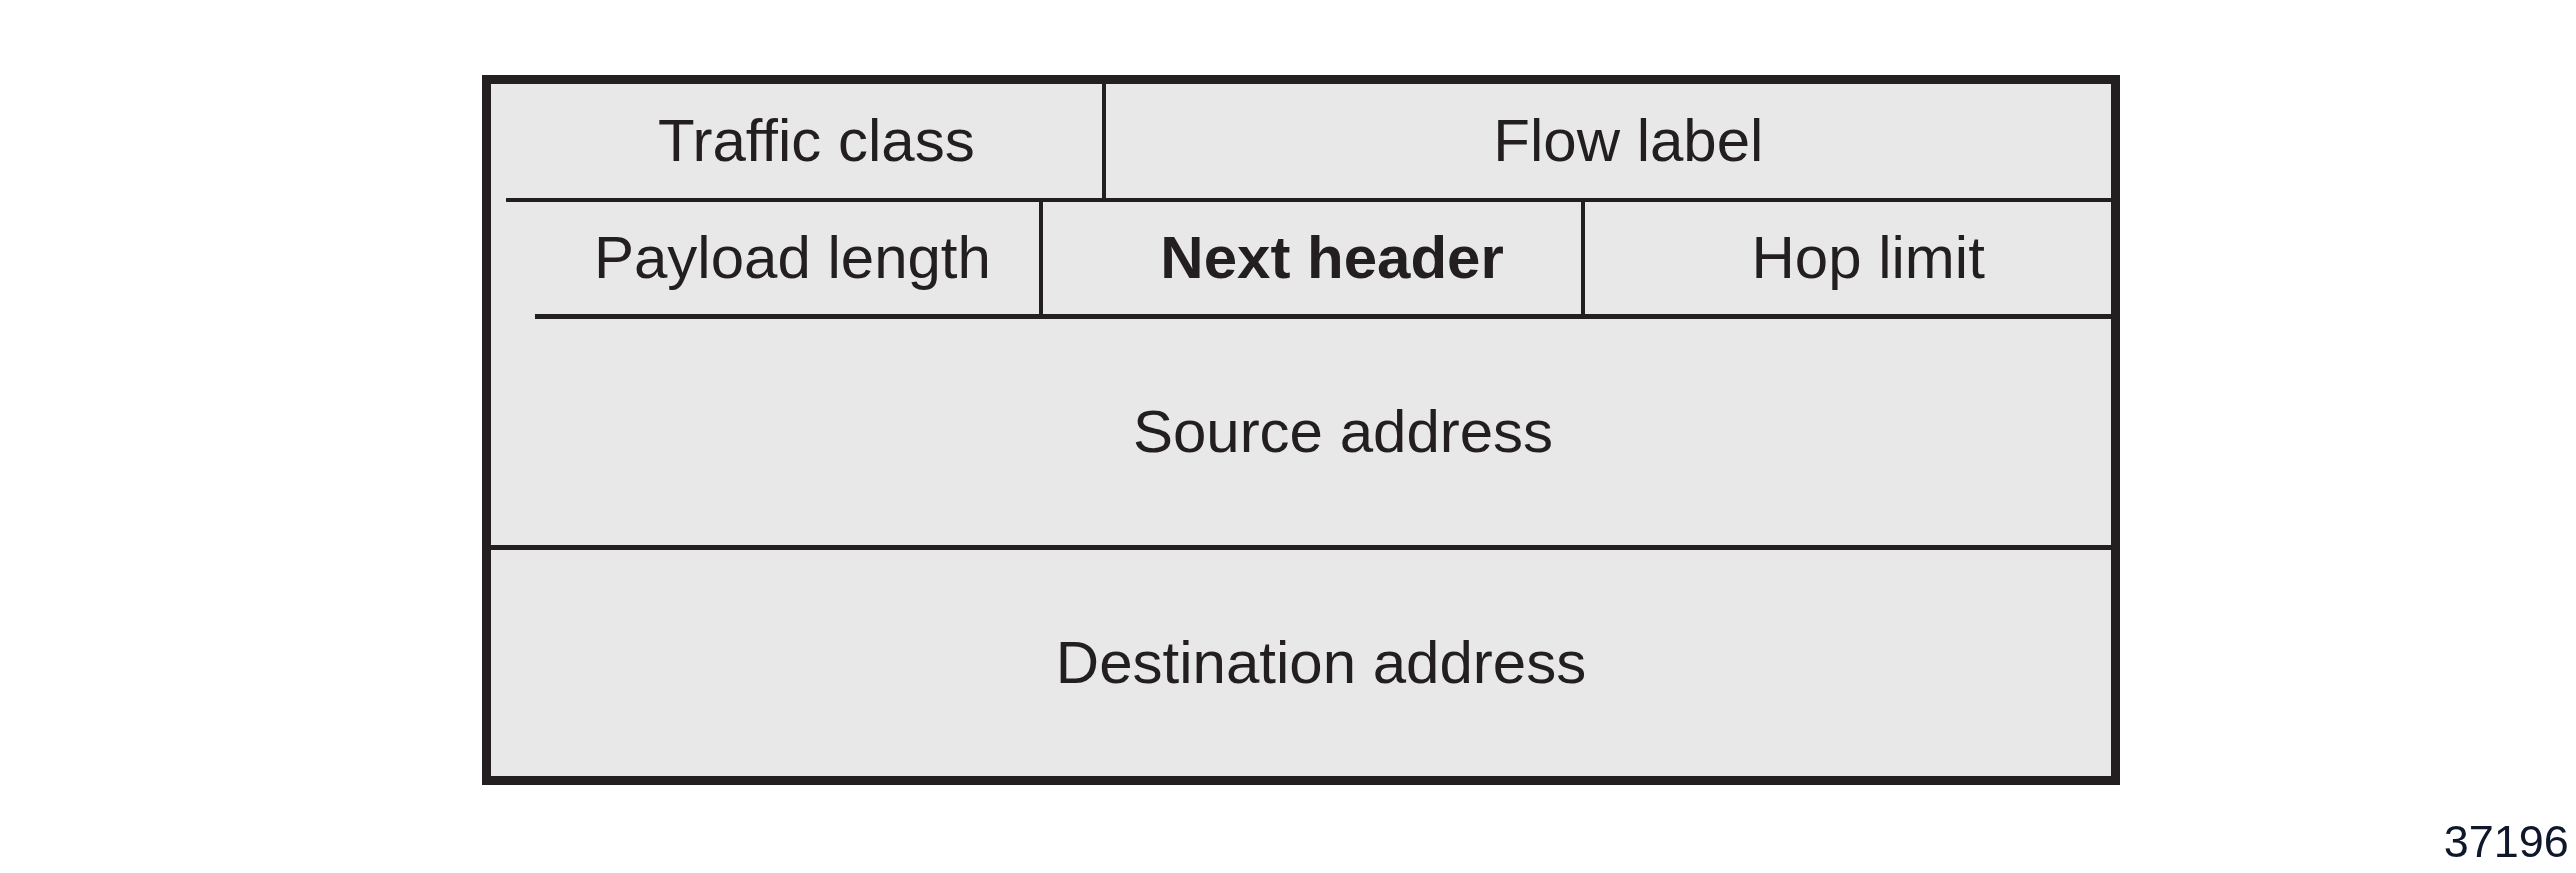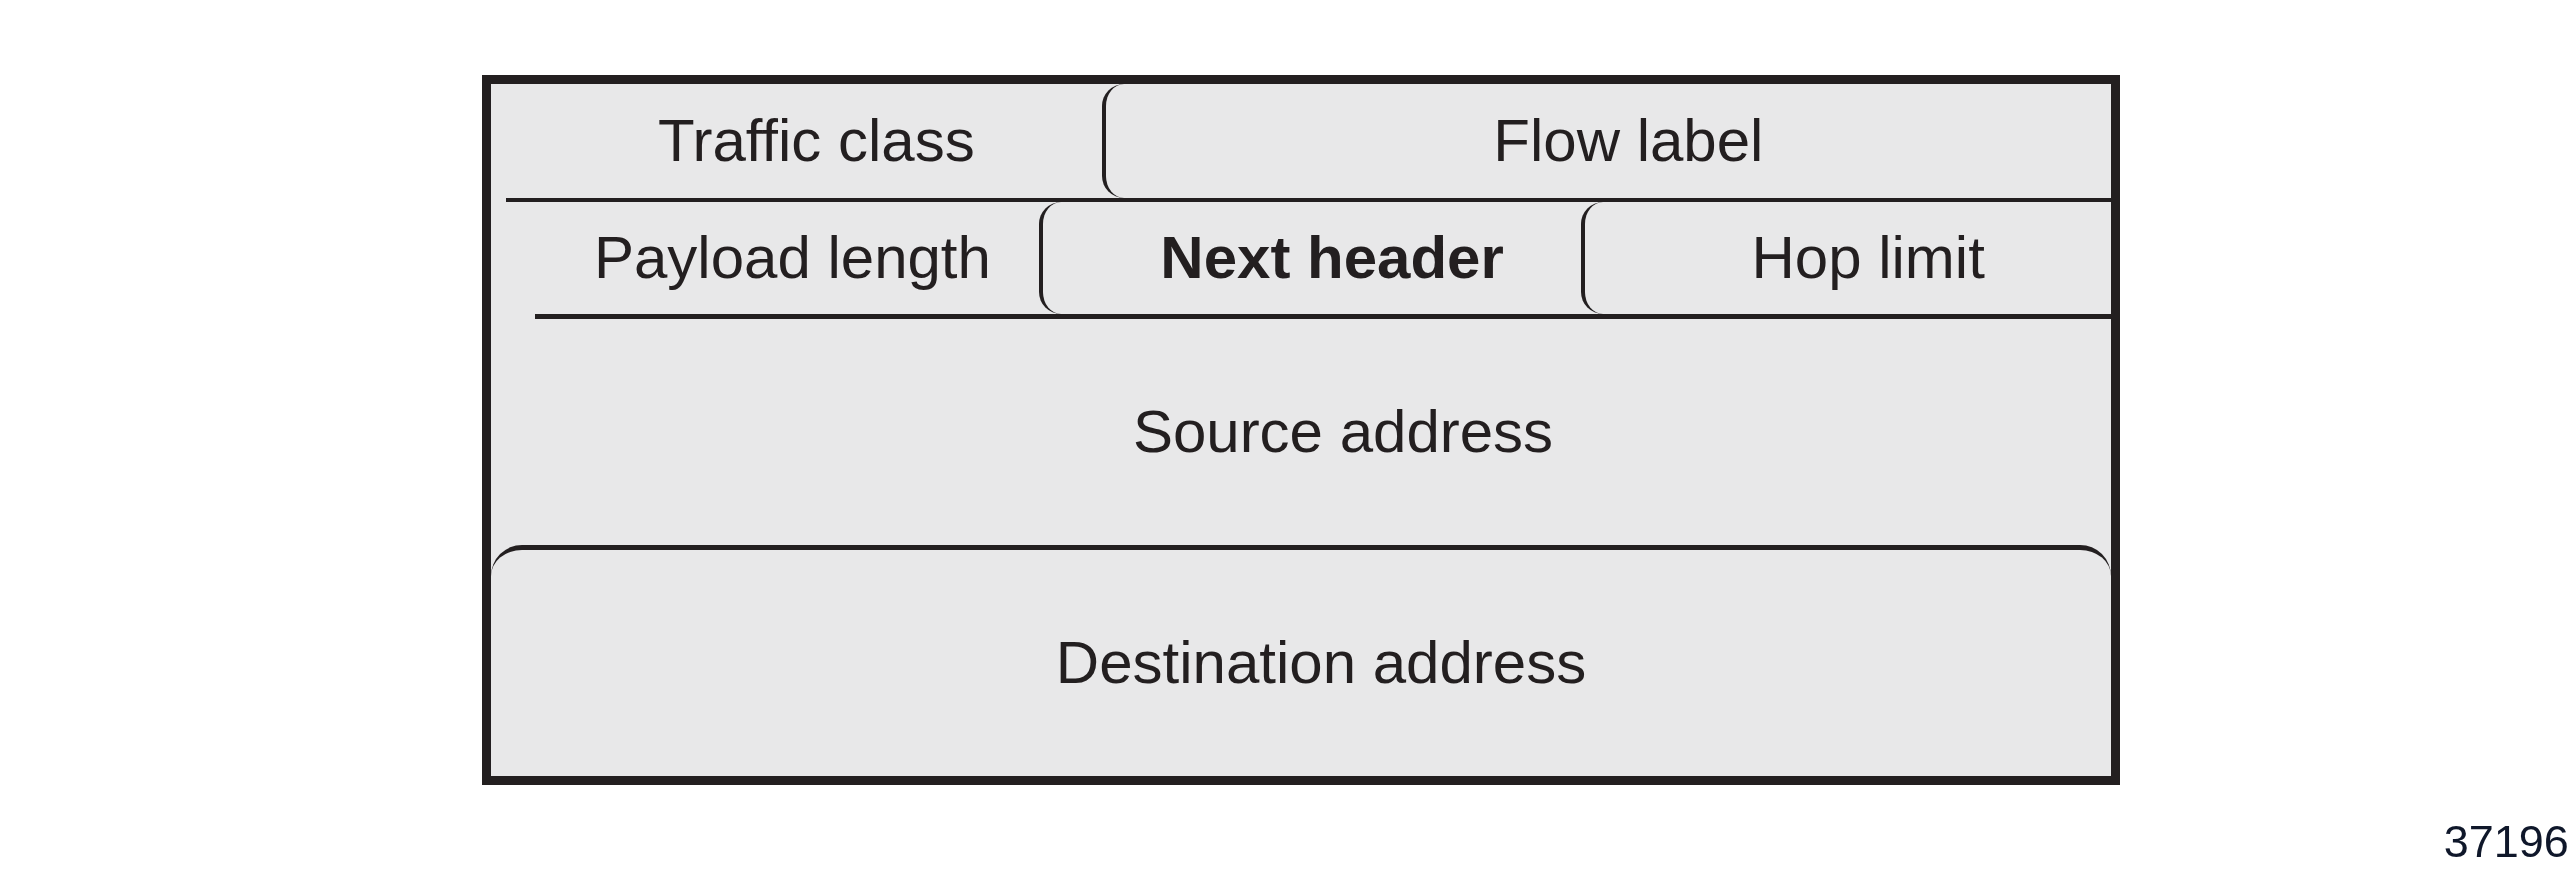--- a/index.html
+++ b/index.html
@@ -29,33 +29,33 @@
     flex-direction: column;
   }
   .row {
     display: flex;
     flex-direction: row;
     min-height: 0;
   }
   .row-1 { flex: 132 0 0; }
   .row-2 { flex: 130 0 0; border-top: 4.5px solid #231f20; margin-left: 15px; }
   .row-3 { flex: 261 0 0; border-top: 5.4px solid #231f20; margin-left: 44px; }
-  .row-4 { flex: 262 0 0; border-top: 5.4px solid #231f20; border-radius: 31px; }
+  .row-4 { flex: 262 0 0; border-top: 5.4px solid #231f20; }
   .cell {
     display: flex;
     align-items: center;
     justify-content: center;
     font-size: 60px;
     line-height: 1;
     white-space: nowrap;
     box-sizing: border-box;
     min-width: 0;
     padding-left: 40px;
   }
-  .cell + .cell { border-left: 4.5px solid #231f20; border-radius: 22px; }
+  .cell + .cell { border-left: 4.5px solid #231f20; }
   .w-traffic { width: 37.7%; }
   .w-flow    { flex: 1; }
   .w-payload { width: 33.2%; }
   .w-next    { width: 33.8%; }
   .w-hop     { flex: 1; }
   .w-full    { width: 100%; }
   .bold { font-weight: bold; }
   .figure-number {
     position: absolute;
     right: 7.2px;

